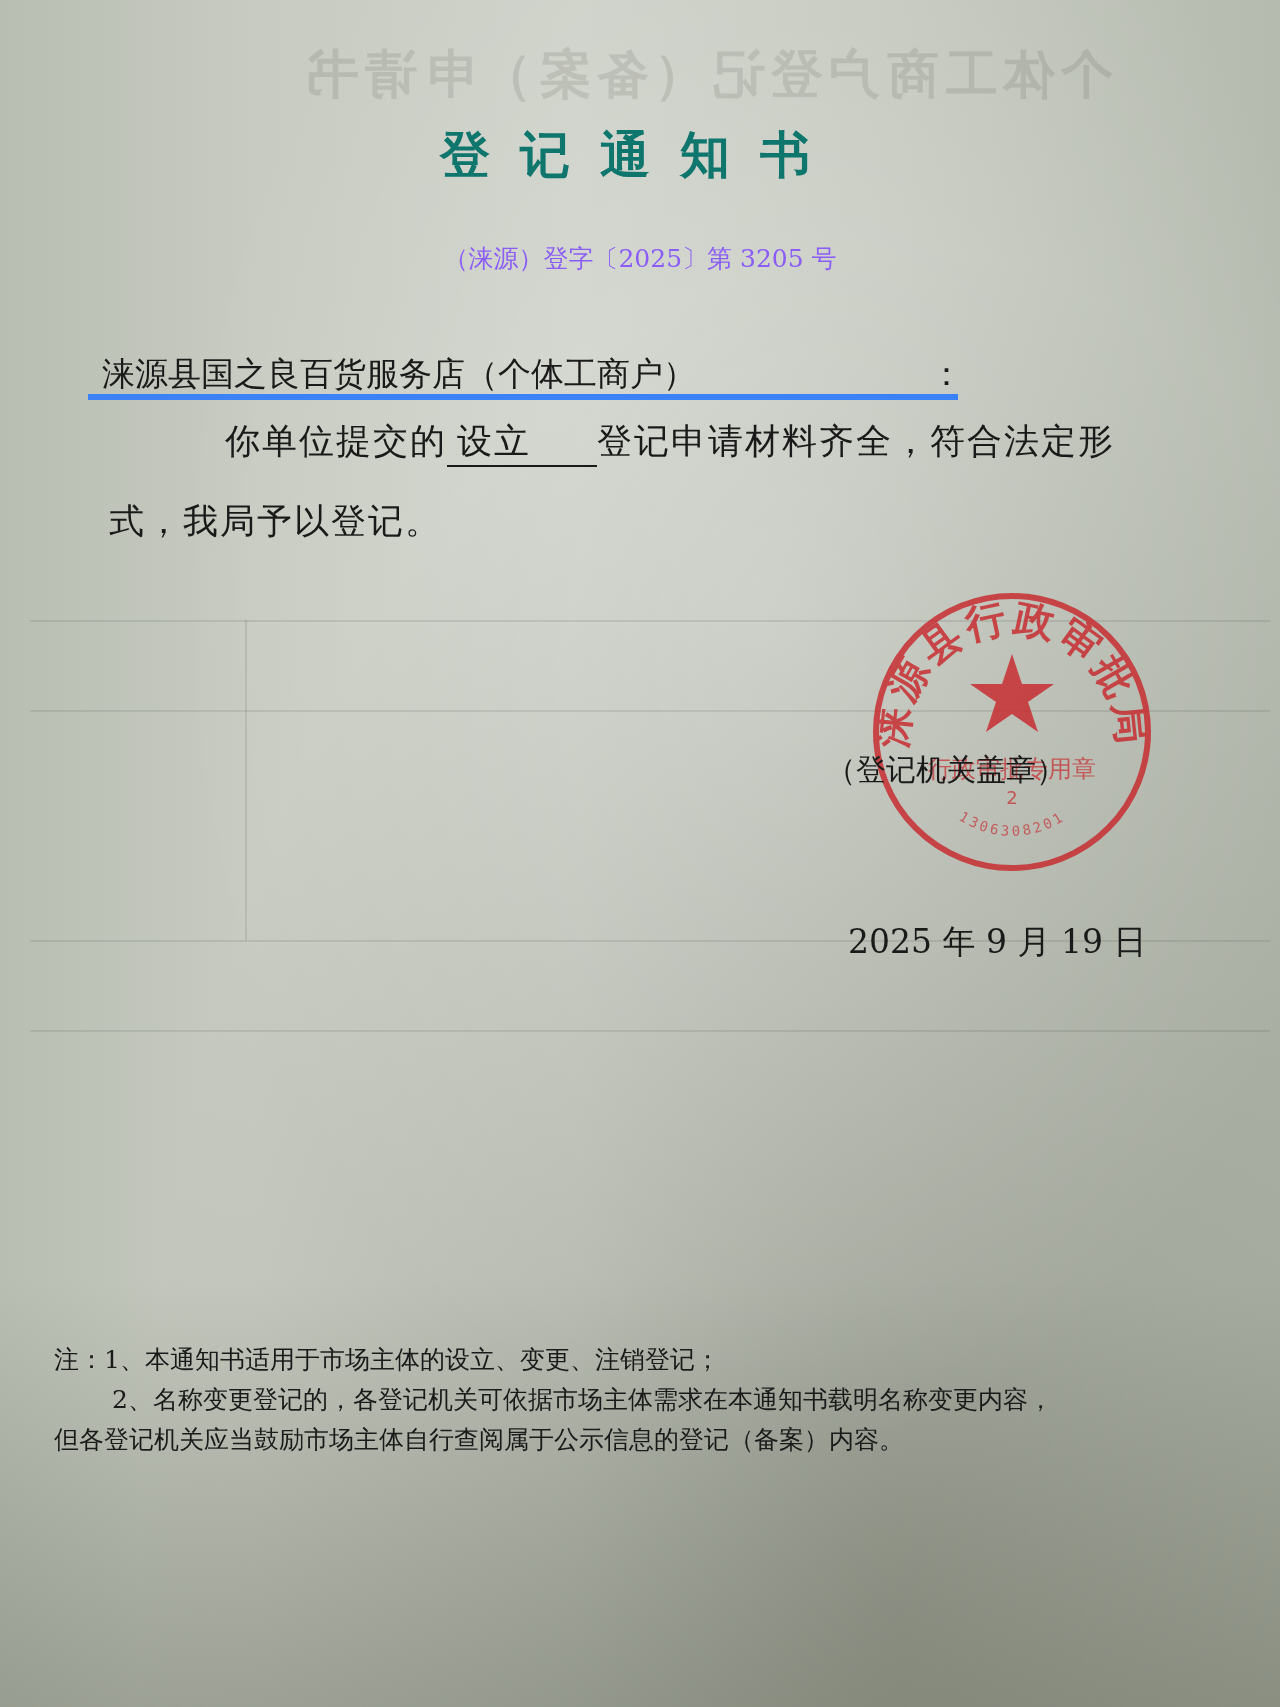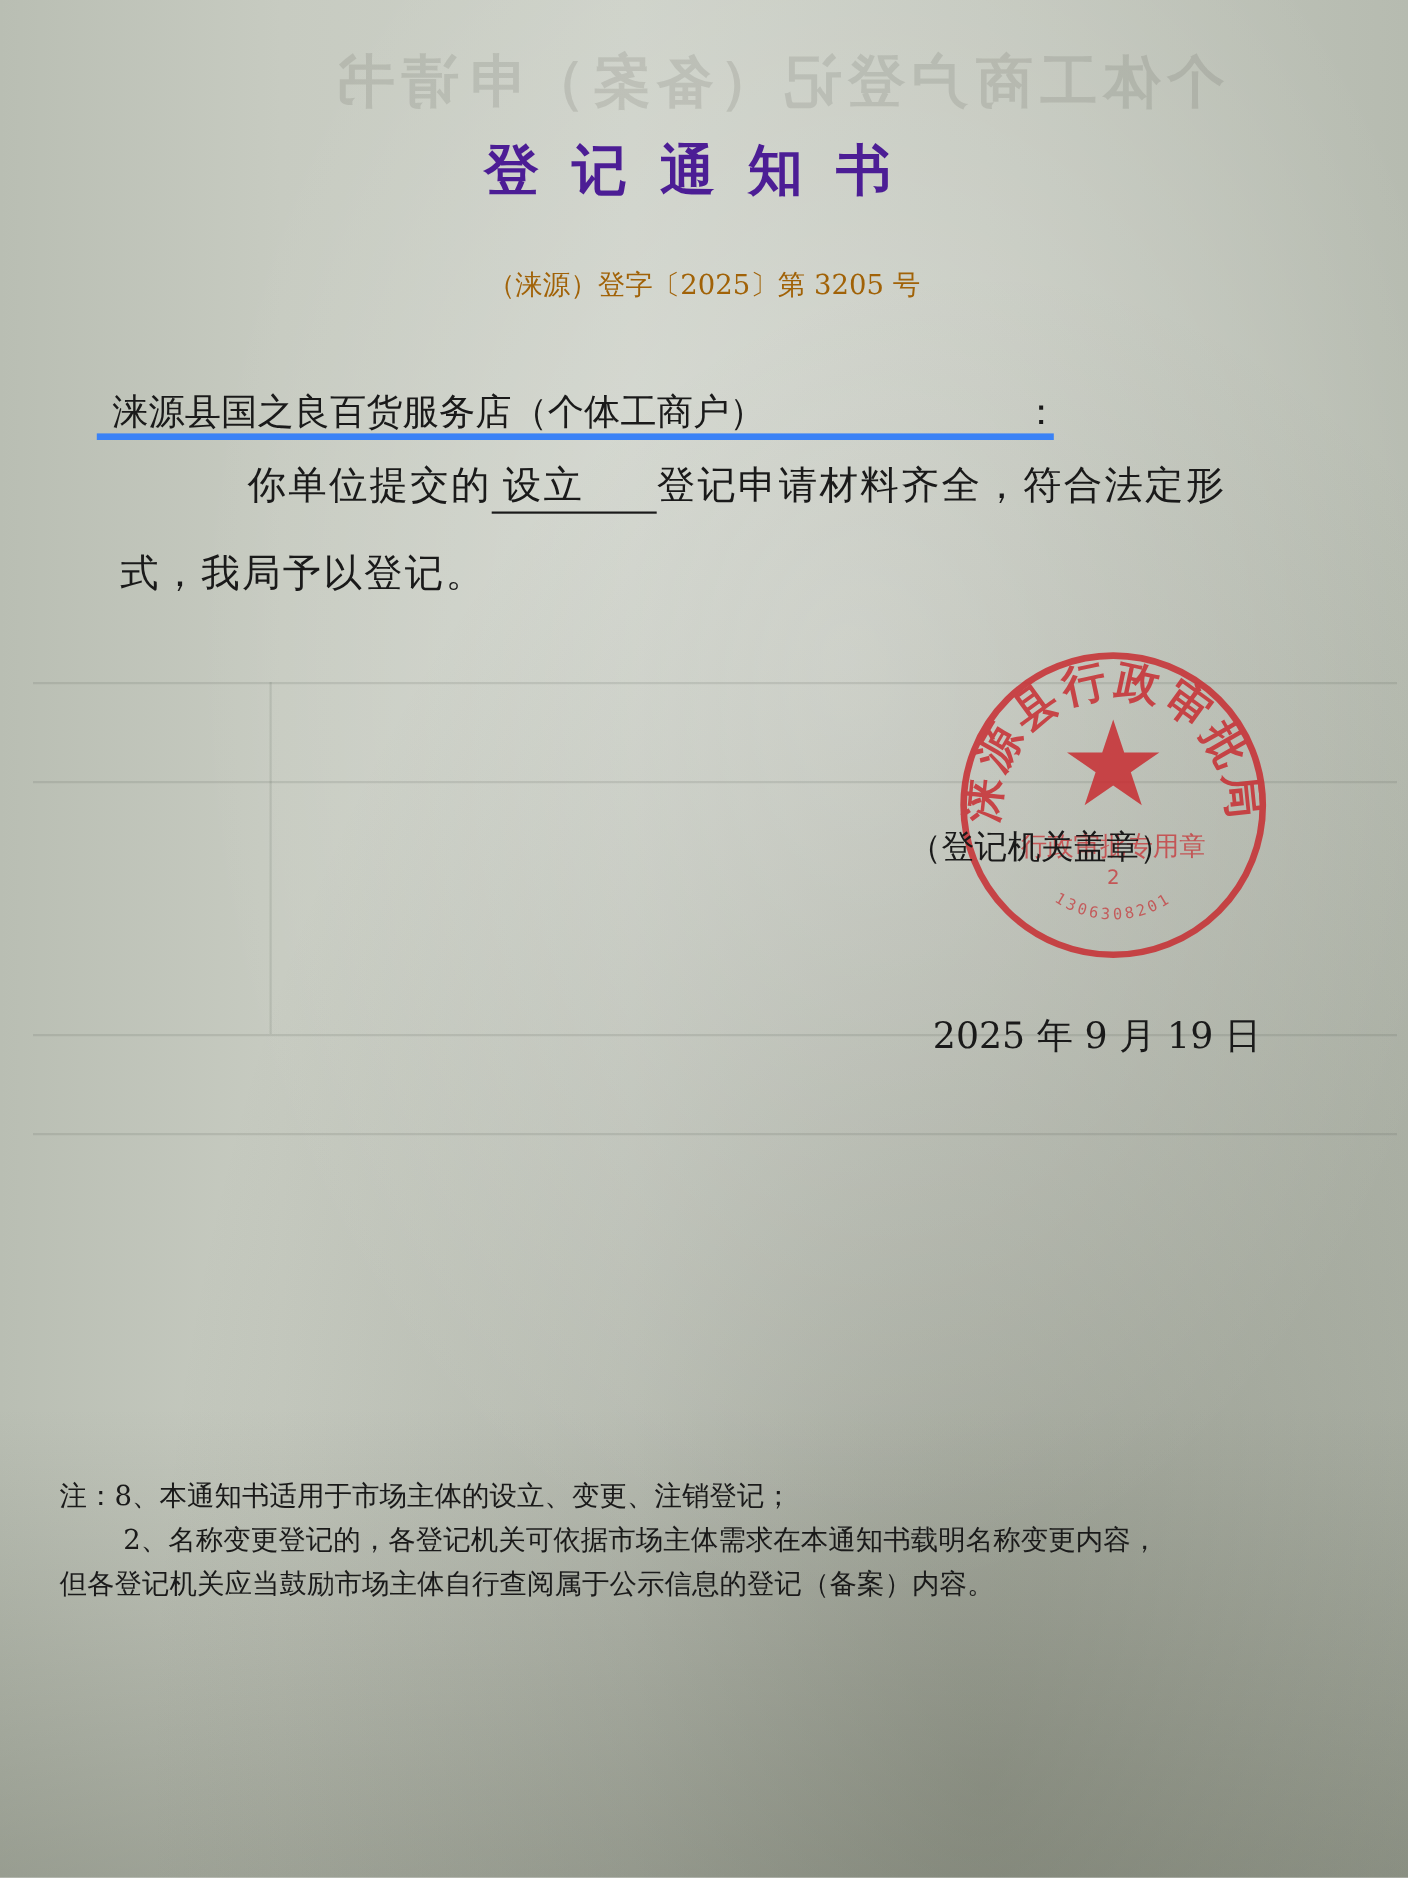--- a/index.html
+++ b/index.html
@@ -42,29 +42,29 @@
 
     .title {
       position: absolute;
       left: 0; width: 1280px;
       top: 122px;
       text-align: center;
       font-family: "DejaVu Sans", sans-serif;
       font-weight: bold;
       font-size: 50px;
       letter-spacing: 30px;
-      color: #4c1d95;
+      color: #0f766e;
     }
     .doc-number {
       position: absolute;
       left: 0; width: 1280px;
       top: 242px;
       text-align: center;
       font-size: 25px;
-      color: #a16207;
+      color: #8b5cf6;
     }
     .addressee {
       position: absolute;
       left: 88px; top: 352px;
       width: 870px;
       font-size: 33px;
       border-bottom: 6px solid #3b82f6;
       padding: 0 0 4px 14px;
       box-sizing: border-box;
       height: 48px;
@@ -158,16 +158,16 @@
   <text font-family="DejaVu Sans Mono, monospace" font-size="14" fill="#c8282d" opacity="0.8" letter-spacing="3">
     <textPath href="#sealBottomArc" startOffset="50%" text-anchor="middle">1306308201</textPath>
   </text>
 </svg>
 
 <div class="seal-label">（登记机关盖章）</div>
 
 <div class="date">2025 年 9 月 19 日</div>
 
 <div class="notes">
-  <div class="row"><span>注：</span><span>8、本通知书适用于市场主体的设立、变更、注销登记；</span></div>
+  <div class="row"><span>注：</span><span>1、本通知书适用于市场主体的设立、变更、注销登记；</span></div>
   <div class="row indent">2、名称变更登记的，各登记机关可依据市场主体需求在本通知书载明名称变更内容，</div>
   <div class="row">但各登记机关应当鼓励市场主体自行查阅属于公示信息的登记（备案）内容。</div>
 </div>
 
 </body></html>

